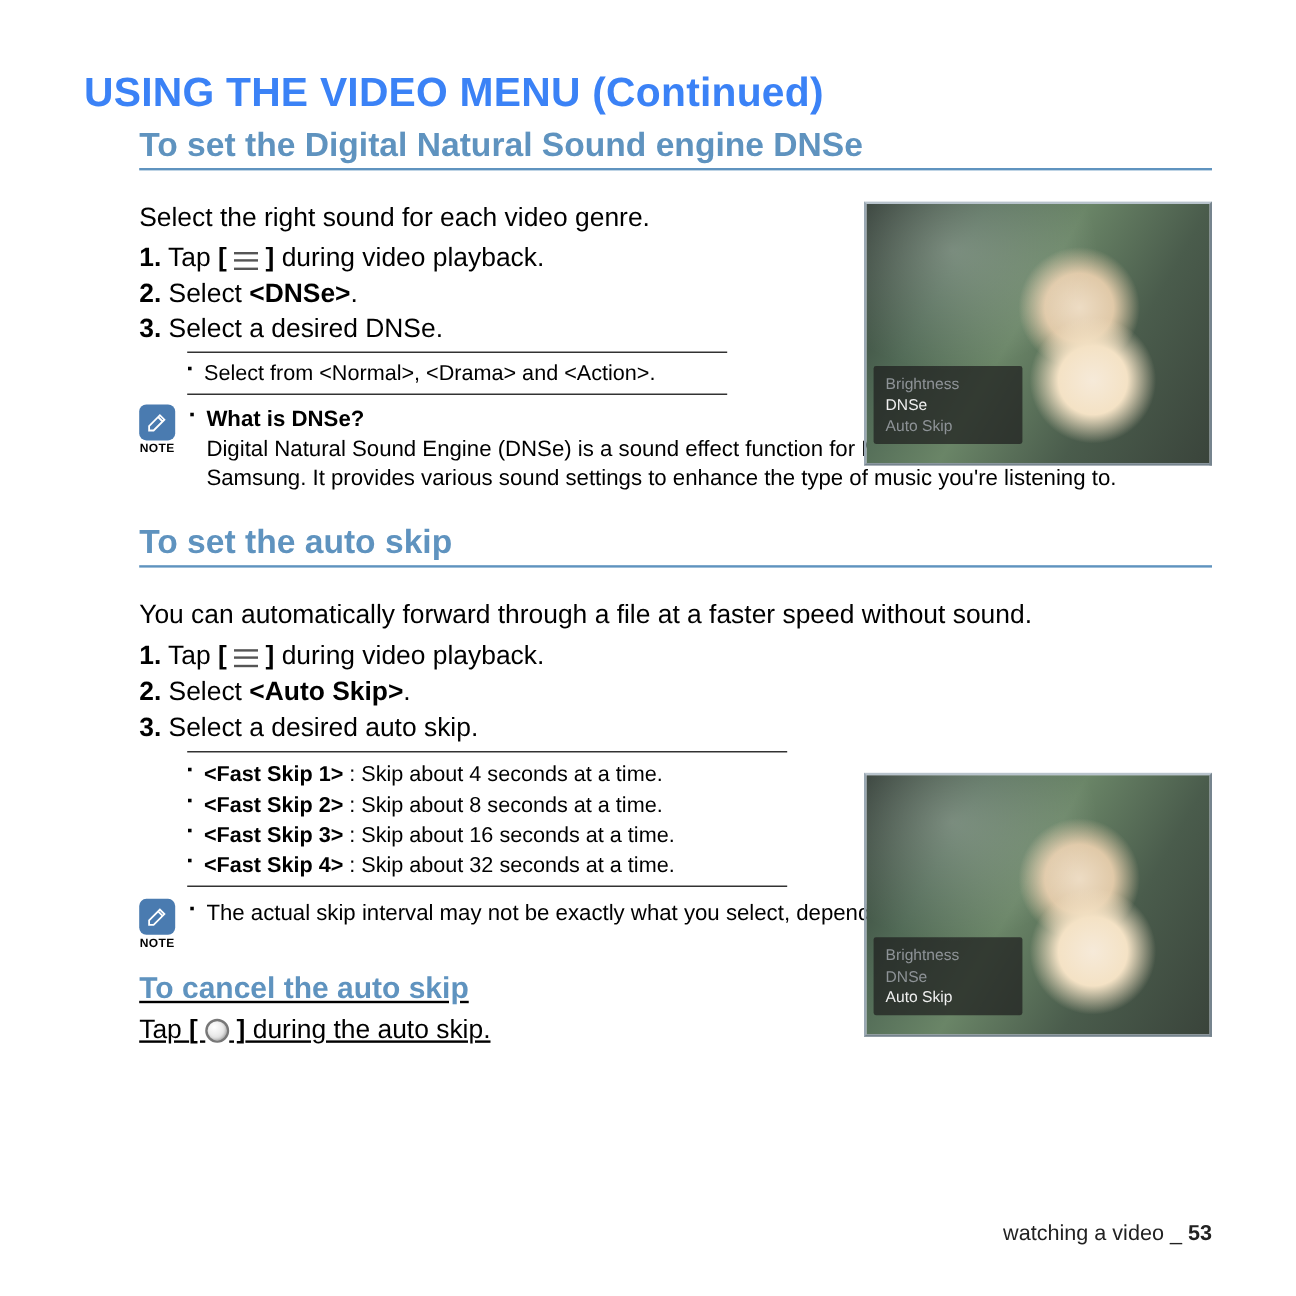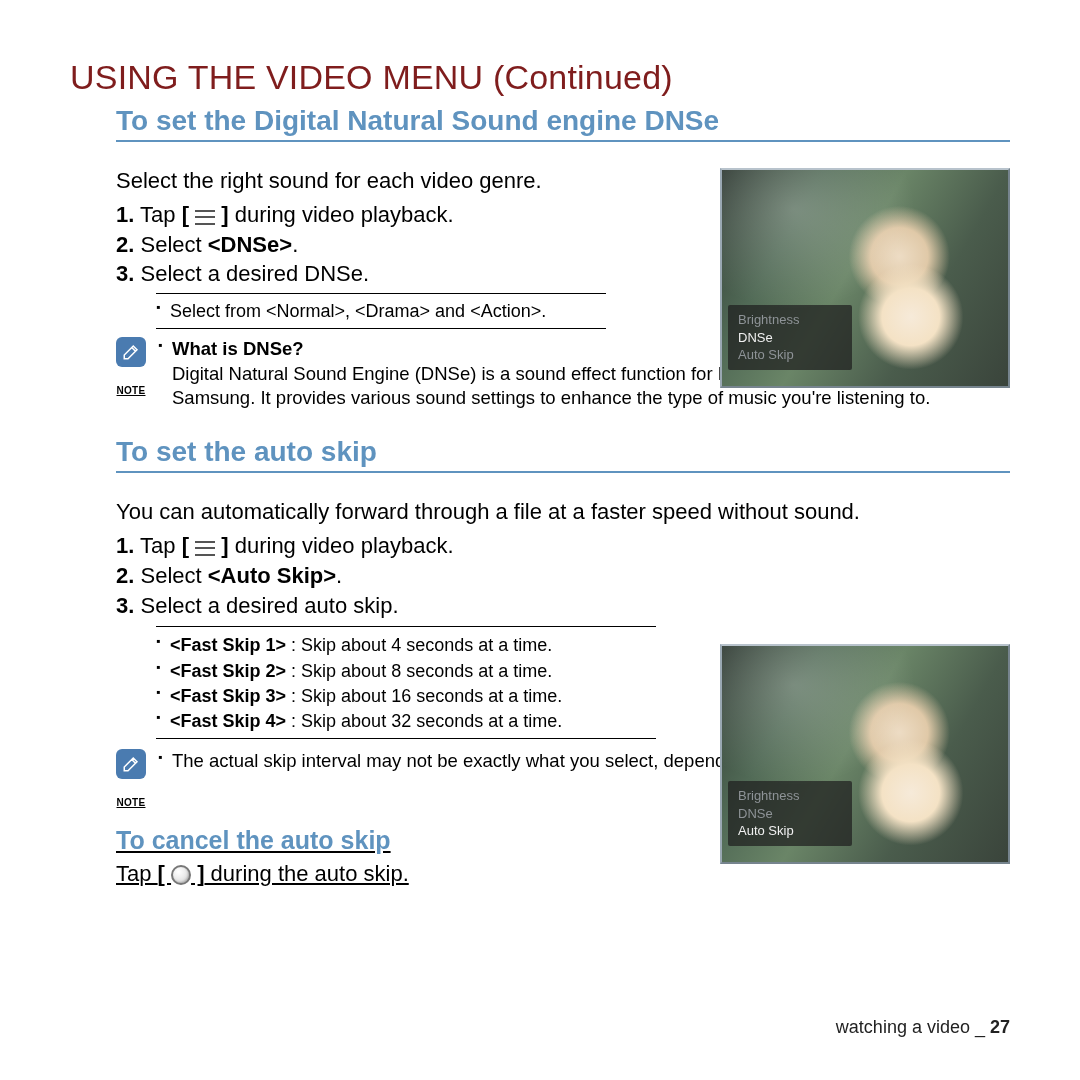--- a/index.html
+++ b/index.html
@@ -6,22 +6,22 @@
   html, body { width: 1080px; height: 1080px; }
   body {
     font-family: Arial, Helvetica, sans-serif;
     background: #ffffff;
     color: #000;
     padding: 58px 70px 30px 70px;
     position: relative;
   }
   .page-title {
     font-size: 34px;
-    font-weight: normal;
-    color: #7f1d1d;
+    font-weight: bold;
+    color: #3b82f6;
     letter-spacing: 0.2px;
     margin-bottom: 8px;
   }
   .section {
     margin-left: 46px;
   }
   .section-title {
     font-size: 28px;
     font-weight: bold;
     color: #5f93bf;
@@ -123,23 +123,22 @@
   .note-badge .pencil {
     width: 18px; height: 18px;
     stroke: #fff;
     fill: none;
     stroke-width: 2;
   }
   .note-badge .lbl {
     font-size: 10px;
     font-weight: bold;
     color: #000;
-    margin-top: 18px;
+    margin-top: 2px;
     letter-spacing: 0.3px;
-    text-decoration: underline;
   }
   .note-text {
     flex: 1;
     font-size: 18.5px;
     line-height: 1.3;
   }
   .note-text .bullet { font-size: 18.5px; }
 
   .screenshot {
     position: absolute;
@@ -315,14 +314,14 @@
 </div>
 
 <div class="section sec-cancel">
   <div class="sub-title">To cancel the auto skip</div>
   <div class="intro">
     <span>Tap </span><span class="bold">[ </span><span class="ring-icon"></span><span class="bold"> ]</span><span> during the auto skip.</span>
   </div>
 </div>
 
 <div class="footer">
-  <span>watching a video _ </span><span class="num">27</span>
+  <span>watching a video _ </span><span class="num">53</span>
 </div>
 
 </body></html>

